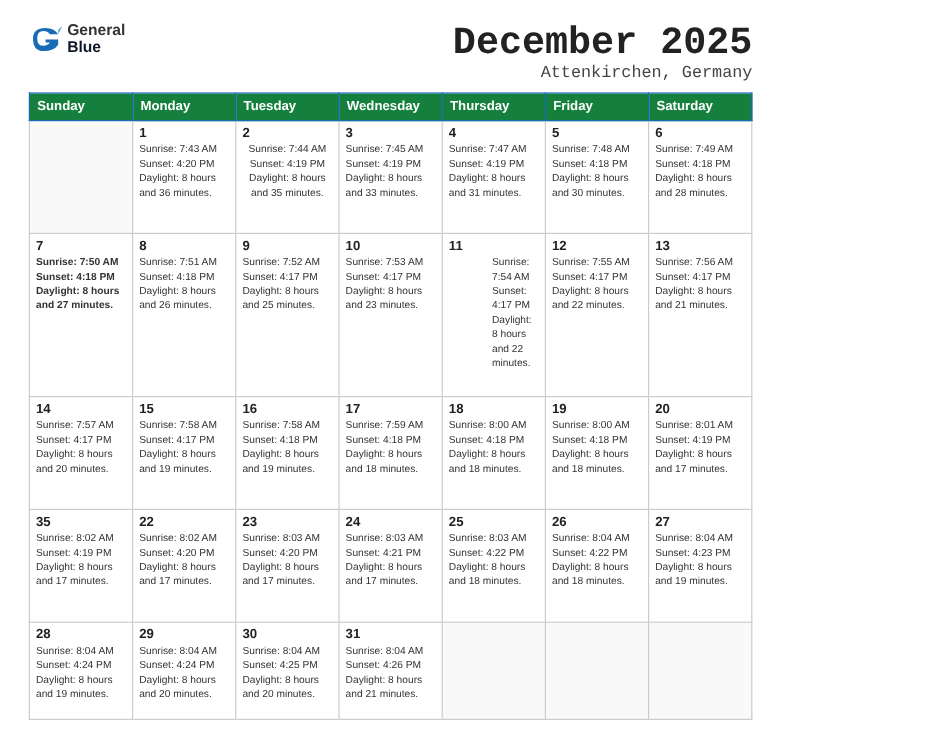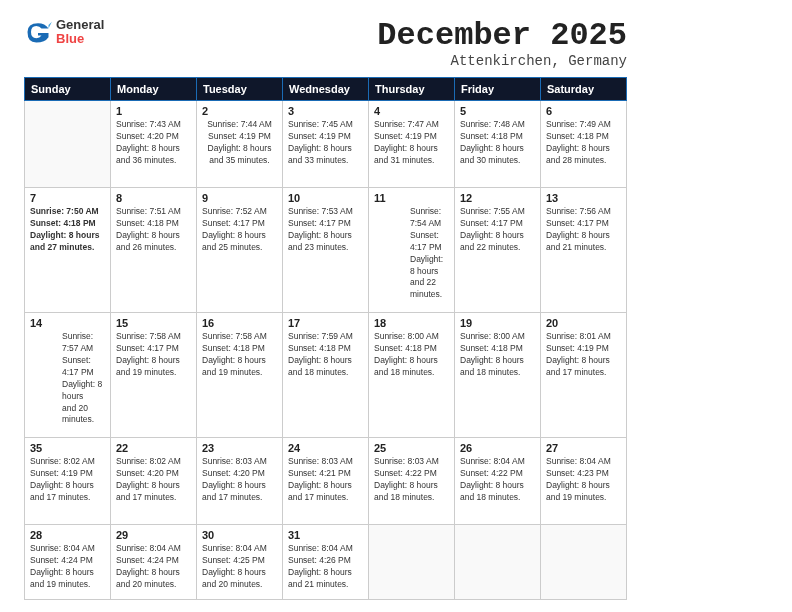--- a/index.html
+++ b/index.html
@@ -29,21 +29,21 @@
       gap: 4px;
     }
     .logo-text {
       display: flex;
       flex-direction: column;
       font-size: 13px;
       font-weight: bold;
       line-height: 1.1;
     }
     .logo-general { color: #333; }
-    .logo-blue { color: #ef4444; }
+    .logo-blue { color: #0f172a; }
     .logo-icon {
       width: 28px;
       height: 28px;
     }
     .title-block {
       text-align: right;
       font-family: Liberation Mono, monospace;
     }
     .month-title {
       font-size: 32px;
@@ -55,21 +55,21 @@
       font-size: 14px;
       color: #444;
     }
     .calendar {
       width: 100%;
       border-collapse: collapse;
       flex: 1;
       font-size: 9.5px;
     }
     .calendar th {
-      background-color: #0f172a;
+      background-color: #15803d;
       color: #fff;
       text-align: left;
       padding: 5px 6px;
       font-size: 11px;
       font-weight: bold;
       border: 1px solid #1a6bb5;
     }
     .calendar td {
       border: 1px solid #ccc;
       vertical-align: top;
@@ -222,21 +222,21 @@
             <span class="day-num">13</span>
             <div class="day-info" style="white-space: pre-line;">Sunrise: 7:56 AM
 Sunset: 4:17 PM
 Daylight: 8 hours
 and 21 minutes.</div>
           </td>
         </tr>
         <tr>
           <td>
             <span class="day-num">14</span>
-            <div class="day-info" style="white-space: pre-line; margin-left: 32px;">Sunrise: 7:57 AM
+            <div class="day-info" style="white-space: pre-line;">Sunrise: 7:57 AM
 Sunset: 4:17 PM
 Daylight: 8 hours
 and 20 minutes.</div>
           </td>
           <td>
             <span class="day-num">15</span>
             <div class="day-info" style="white-space: pre-line;">Sunrise: 7:58 AM
 Sunset: 4:17 PM
 Daylight: 8 hours
 and 19 minutes.</div>

